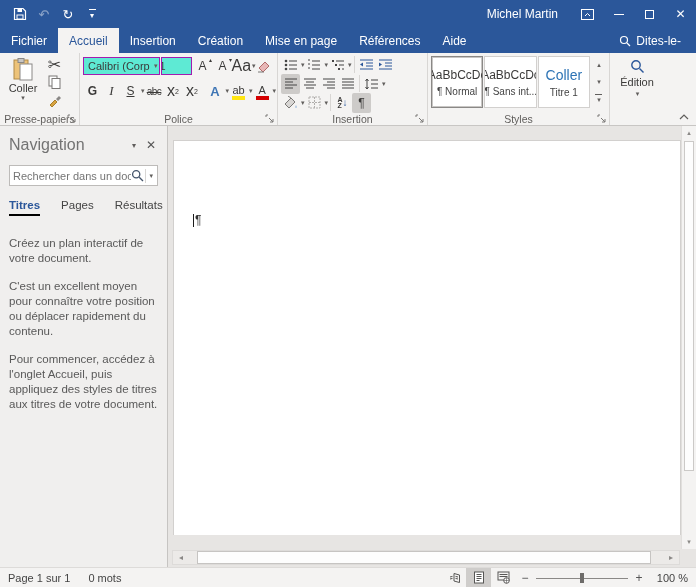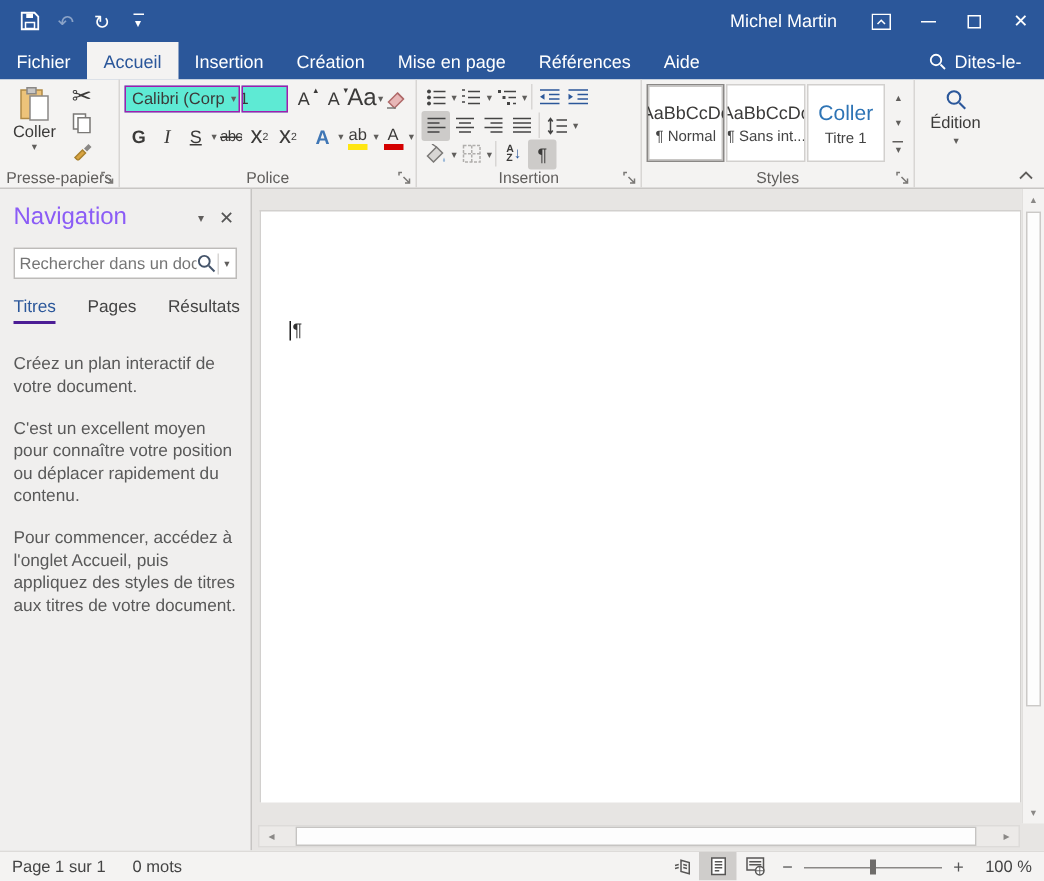--- a/index.html
+++ b/index.html
@@ -103,31 +103,31 @@
   .bigbtn { display:flex; flex-direction:column; align-items:center;
     padding-top:4px; font-size:11px; gap:2px; width:100%; }
   .collapse { position:absolute; right:7px; bottom:5px; color:#605e5c; }
 
   
   .main { position:absolute; top:126px; left:0; height:441px; right:0; }
 
   .navpane { position:absolute; left:0; top:0; bottom:0; width:168px;
     background:#f0efee; border-right:1px solid #c6c4c2; padding:10px 9px; }
   .nav-head { display:flex; align-items:center; }
-  .nav-title { font-size:16px; color:#8b5cf6; }
+  .nav-title { font-size:16px; color:#737373; }
   .nav-dd { margin-left:auto; font-size:8px; color:#605e5c; padding:0 8px; }
   .nav-close { font-size:12px; color:#555; padding:0 2px; }
   .nav-search { margin-top:11px; height:21px; background:#fff;
     border:1px solid #bdbbb9; display:flex; align-items:center; padding:0 3px; }
   .nav-search input { border:none; outline:none; flex:1; min-width:0;
     font-size:11px; color:#666; font-family:"Liberation Sans",sans-serif;
     background:transparent; }
   .nav-search .dd { border-left:1px solid #d8d6d4; padding:3px 1px 3px 3px; }
   .nav-tabs { display:flex; gap:21px; margin-top:13px; font-size:11.5px; color:#444; }
-  .nav-tab.active { color:#2b579a; font-weight:normal; border-bottom:2px solid #4c1d95;
+  .nav-tab.active { color:#2b579a; font-weight:bold; border-bottom:2px solid #000000;
     padding-bottom:3px; }
   .nav-body { margin-top:20px; font-size:11.5px; color:#595959; line-height:15px; }
   .nav-body p { margin-bottom:13px; }
 
   .docarea { position:absolute; left:168px; right:0; top:0; bottom:0;
     background:#e7e5e3; overflow:hidden; }
   .page { position:absolute; left:5px; top:14px; width:508px; height:395px;
     background:#fff; border:1px solid #d2d0ce; border-bottom:none; }
   .caretmark { position:absolute; left:19px; top:72px; display:flex;
     align-items:center; }

